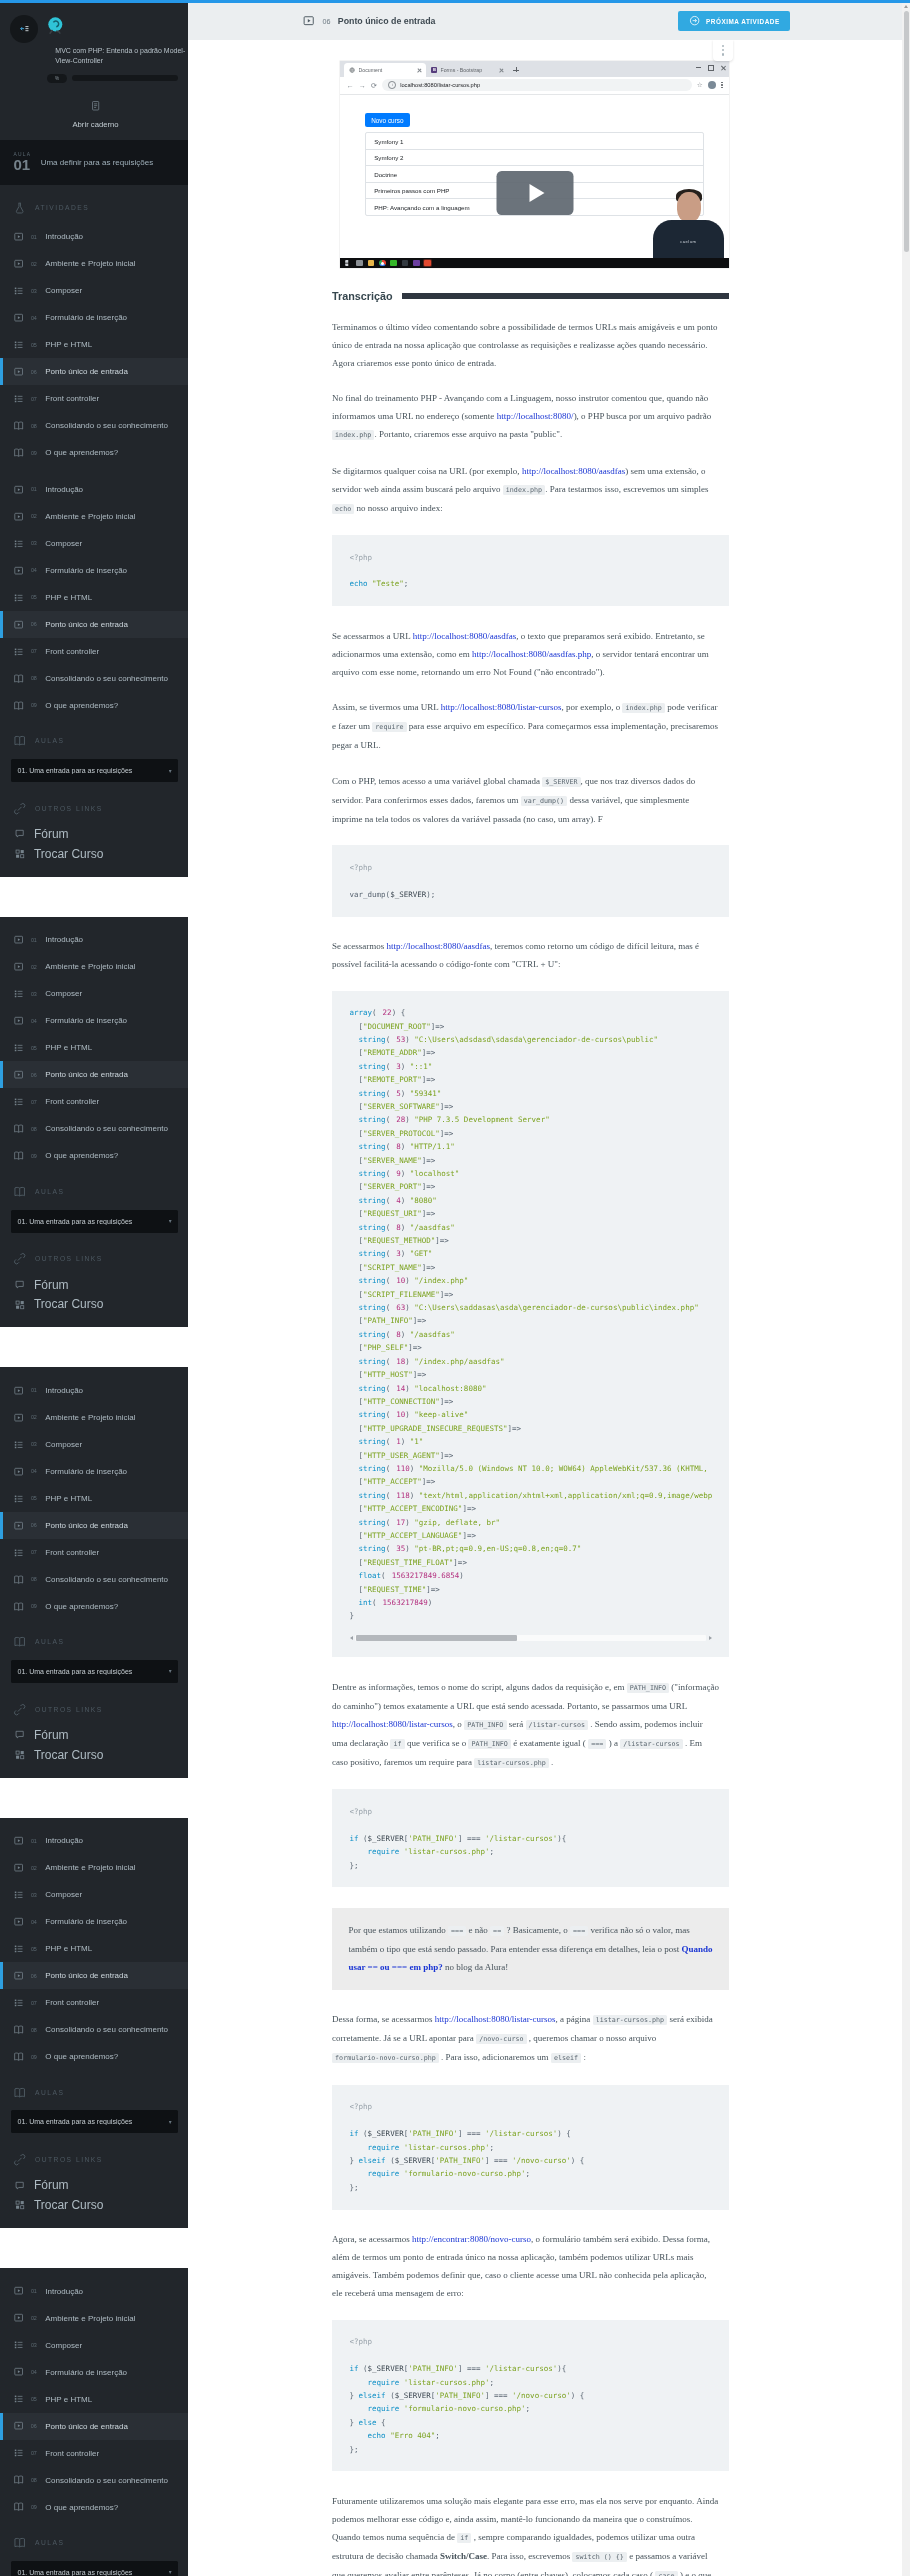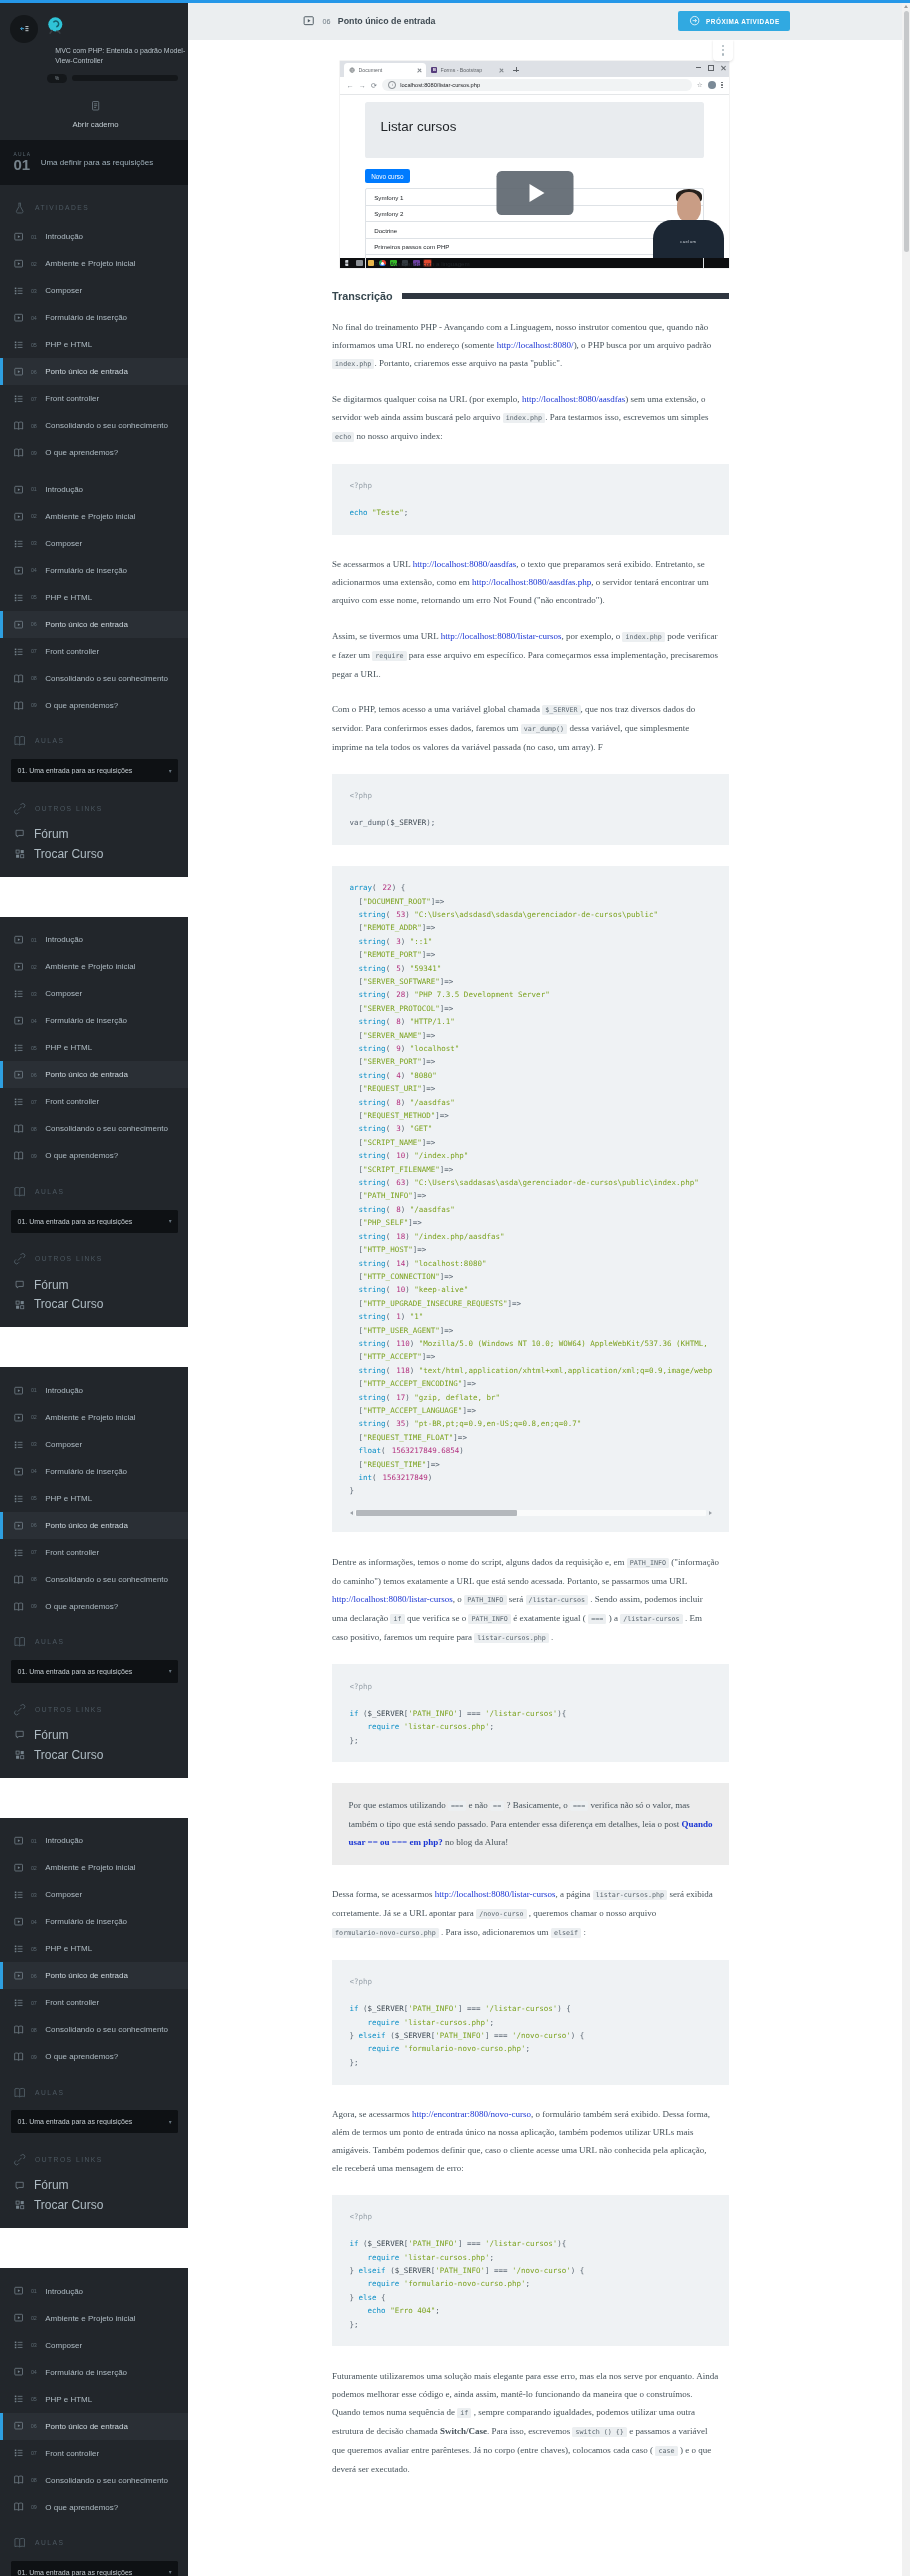--- a/index.html
+++ b/index.html
@@ -1002,23 +1002,20 @@
       </div>
       <span class="star">☆</span>
       <span class="avatar"></span>
       <span class="vdots">
           <i></i>
           <i></i>
           <i></i>
         </span>
     </div>
     <div class="vpage">
-      <div class="jumbo">
-          <h1>Listar cursos</h1>
-        </div>
       <span class="btn-novo">Novo curso</span>
       <div class="clist">
           <div class="crow">Symfony 1</div>
           <div class="crow">Symfony 2</div>
           <div class="crow">Doctrine</div>
           <div class="crow">Primeiros passos com PHP</div>
           <div class="crow">PHP: Avançando com a linguagem</div>
         </div>
       <div class="playov">
           <i></i>
@@ -1041,35 +1038,37 @@
       <span class="tb hl" style="background:#e2492f"></span>
     </div>
   </div>
 
   <div class="content">
     <div class="t-head">
       <h2>Transcrição</h2>
       <div class="bar"></div>
     </div>
     <div id="t-blocks">
+        <div class="t-p">Terminamos o último vídeo comentando sobre a possibilidade de termos URLs mais amigáveis e um ponto único de entrada na nossa aplicação que controlasse as requisições e realizasse ações quando necessário. Agora criaremos esse ponto único de entrada.</div>
         <div class="t-p">No final do treinamento PHP - Avançando com a Linguagem, nosso instrutor comentou que, quando não informamos uma URL no endereço (somente <a class="t-link">http://localhost:8080/</a>), o PHP busca por um arquivo padrão <code class="t-ic">index.php</code>. Portanto, criaremos esse arquivo na pasta "public".</div>
         <div class="t-p">Se digitarmos qualquer coisa na URL (por exemplo, <a class="t-link">http://localhost:8080/aasdfas</a>) sem uma extensão, o servidor web ainda assim buscará pelo arquivo <code class="t-ic">index.php</code>. Para testarmos isso, escrevemos um simples <code class="t-ic">echo</code> no nosso arquivo index:</div>
         <div class="t-code">
           <pre><span class="c-tag">&lt;?php</span>
 
 <span class="c-kw">echo</span> <span class="c-str">"Teste"</span>;</pre>
         </div>
         <div class="t-p">Se acessarmos a URL <a class="t-link">http://localhost:8080/aasdfas</a>, o texto que preparamos será exibido. Entretanto, se adicionarmos uma extensão, como em <a class="t-link">http://localhost:8080/aasdfas.php</a>, o servidor tentará encontrar um arquivo com esse nome, retornando um erro Not Found ("não encontrado").</div>
         <div class="t-p">Assim, se tivermos uma URL <a class="t-link">http://localhost:8080/listar-cursos</a>, por exemplo, o <code class="t-ic">index.php</code> pode verificar e fazer um <code class="t-ic">require</code> para esse arquivo em específico. Para começarmos essa implementação, precisaremos pegar a URL.</div>
         <div class="t-p">Com o PHP, temos acesso a uma variável global chamada <code class="t-ic">$_SERVER</code>, que nos traz diversos dados do servidor. Para conferirmos esses dados, faremos um <code class="t-ic">var_dump()</code> dessa variável, que simplesmente imprime na tela todos os valores da variável passada (no caso, um array). F</div>
         <div class="t-code">
           <pre><span class="c-tag">&lt;?php</span>
 
 var_dump(<span class="c-var">$_SERVER</span>);</pre>
         </div>
+        <div class="t-p">Se acessarmos <a class="t-link">http://localhost:8080/aasdfas</a>, teremos como retorno um código de difícil leitura, mas é possível facilitá-la acessando o código-fonte com "CTRL + U":</div>
         <div class="t-code">
           <pre><span class="c-kw">array</span>(<span class="c-num">22</span>) {
   [<span class="c-str">"DOCUMENT_ROOT"</span>]=&gt;
   <span class="c-kw">string</span>(<span class="c-num">53</span>) <span class="c-str">"C:\Users\adsdasd\sdasda\gerenciador-de-cursos\public"</span>
   [<span class="c-str">"REMOTE_ADDR"</span>]=&gt;
   <span class="c-kw">string</span>(<span class="c-num">3</span>) <span class="c-str">"::1"</span>
   [<span class="c-str">"REMOTE_PORT"</span>]=&gt;
   <span class="c-kw">string</span>(<span class="c-num">5</span>) <span class="c-str">"59341"</span>
   [<span class="c-str">"SERVER_SOFTWARE"</span>]=&gt;
   <span class="c-kw">string</span>(<span class="c-num">28</span>) <span class="c-str">"PHP 7.3.5 Development Server"</span>

